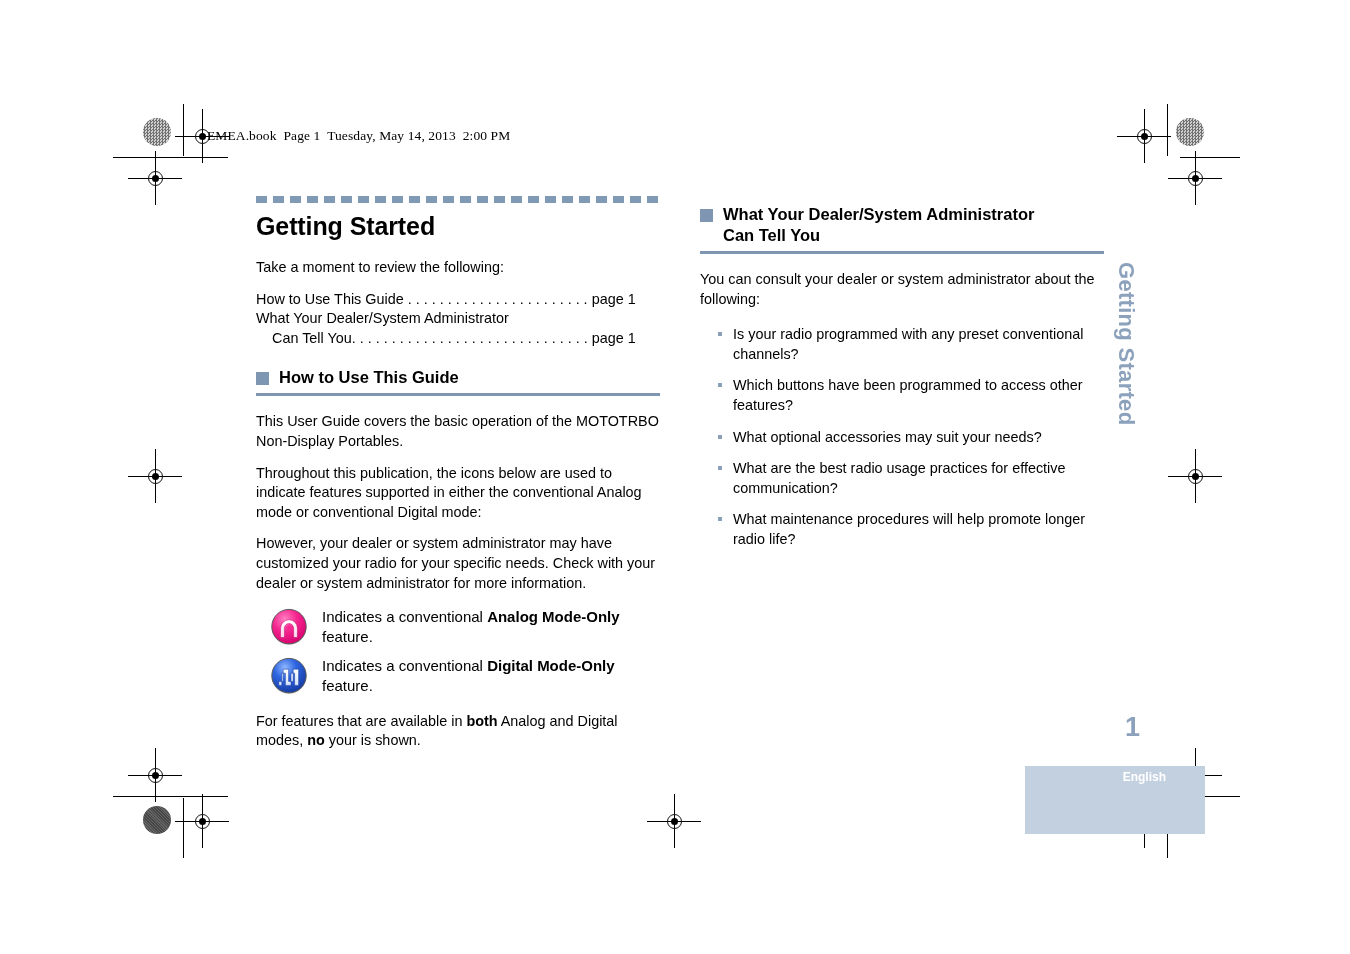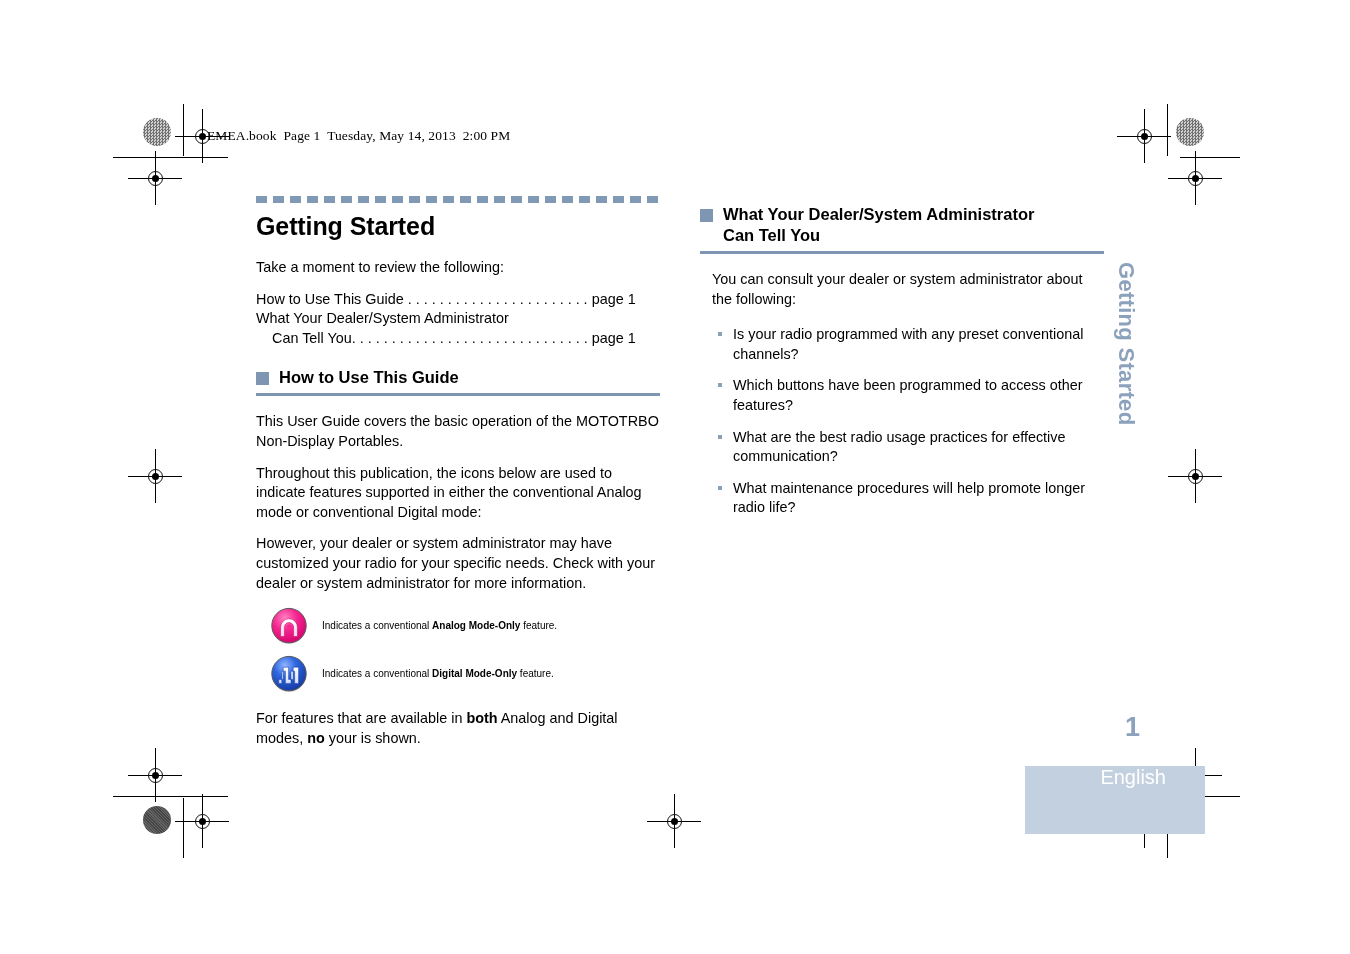--- a/index.html
+++ b/index.html
@@ -137,21 +137,21 @@
 
   
   .icon-row {
     display: flex;
     align-items: center;
     gap: 14px;
     margin: 0 0 10px 0;
     padding-left: 14px;
   }
   .icon-row .ic-text {
-    font-size: 10px;
+    font-size: 15px;
     line-height: 19.6px;
   }
   .mode-icon {
     width: 38px; height: 38px;
     flex: 0 0 auto;
     position: relative;
   }
 
   
   ul.bullets { list-style: none; margin: 16px; padding: 0; }
@@ -195,21 +195,21 @@
     position: absolute;
     left: 1025px; top: 766px;
     width: 180px; height: 68px;
     background: #c2d0e0;
   }
   .lang-label {
     position: absolute;
     left: 1068px; top: 766px;
     width: 98px; height: 22px;
     display: flex; align-items: center; justify-content: flex-end;
-    font-size: 20px; font-weight: normal; color: #ffffff;
+    font-size: 12px; font-weight: bold; color: #ffffff;
   }
 
   b { font-weight: bold; }
 </style>
 </head>
 <body>
 
 <div class="marks">
 
   <div class="halftone" style="left:143px; top:118px;"></div>
@@ -390,25 +390,26 @@
 
     <div class="sec-head" style="margin-top:8px;">
       <div class="sec-sq"></div>
       <div class="sec-title">
         <span>What Your Dealer/System Administrator</span><br>
         <span>Can Tell You</span>
       </div>
     </div>
     <div class="sec-underline"></div>
 
-    <p class="body" style="margin-bottom:16px;margin-left:12px;">You can consult your dealer or system administrator about the following:</p>
+    <p class="body" style="margin-bottom:16px;">You can consult your dealer or system administrator about the following:</p>
 
     <ul class="bullets">
       <li>Is your radio programmed with any preset conventional channels?</li>
       <li>Which buttons have been programmed to access other features?</li>
+      <li>What optional accessories may suit your needs?</li>
       <li>What are the best radio usage practices for effective communication?</li>
       <li>What maintenance procedures will help promote longer radio life?</li>
     </ul>
   </div>
 
   <div class="vert-chapter">Getting Started</div>
 
   <div class="page-num">1</div>
 
   <div class="lang-box"></div>

